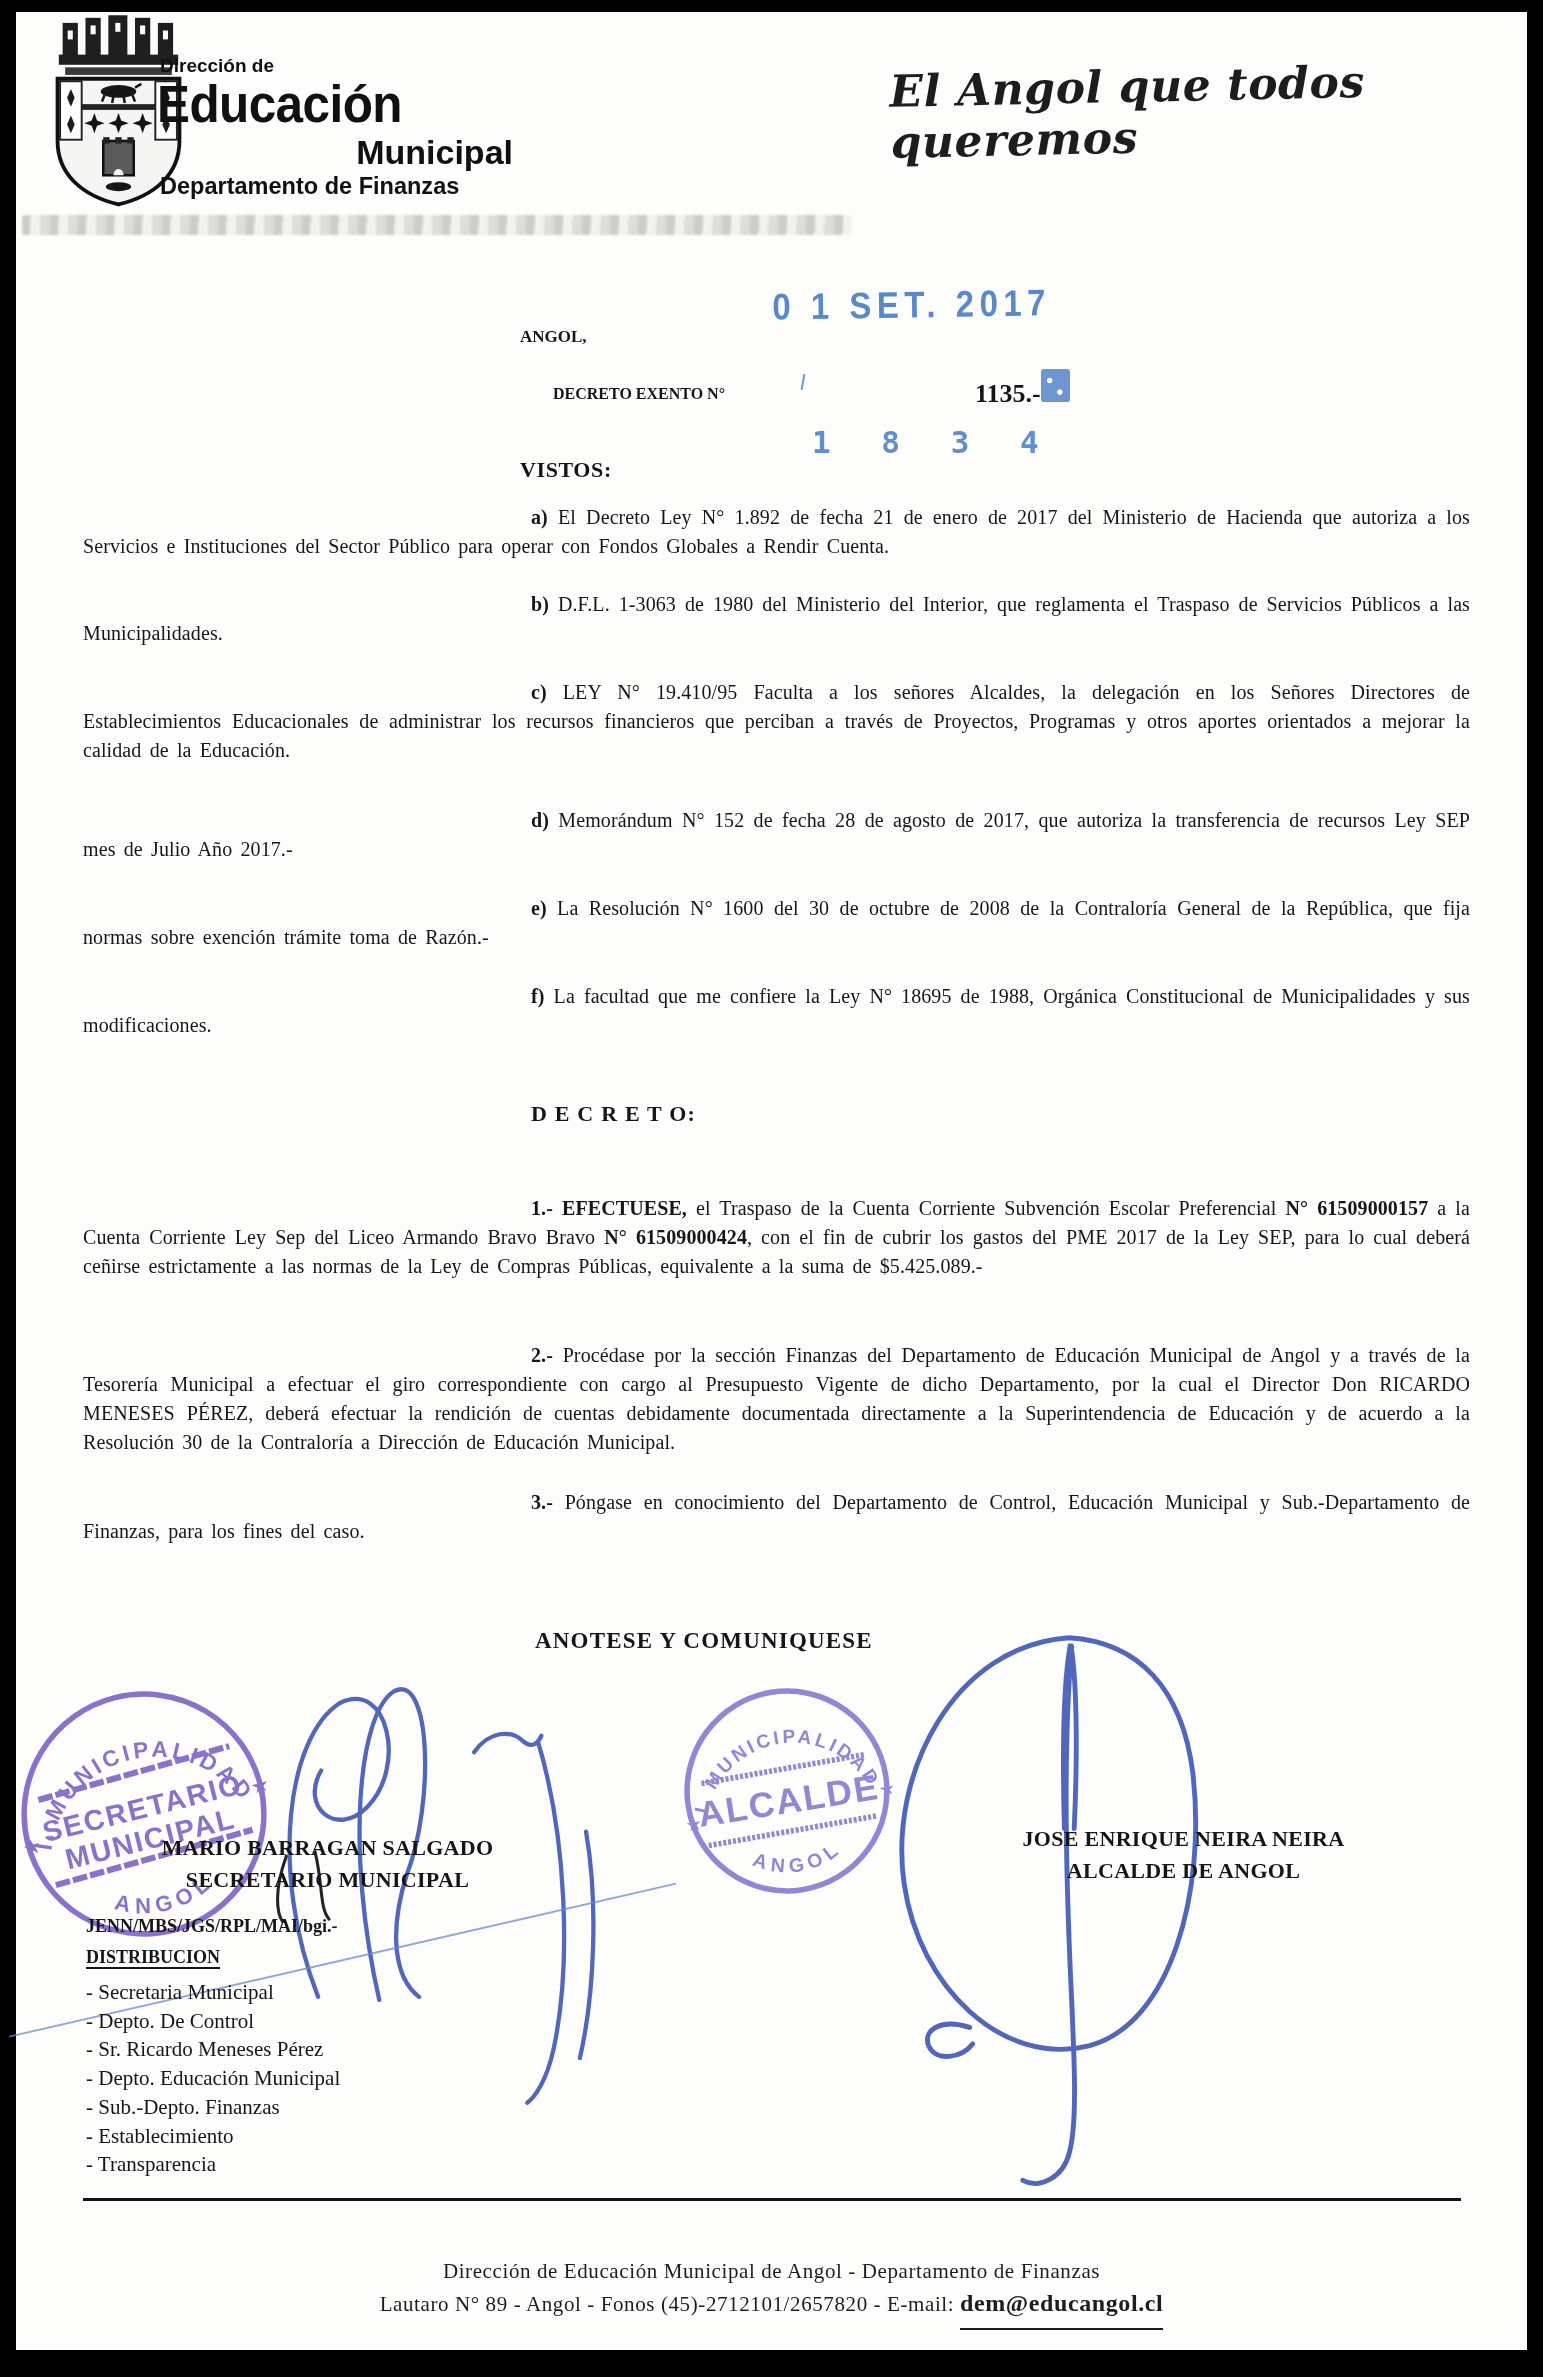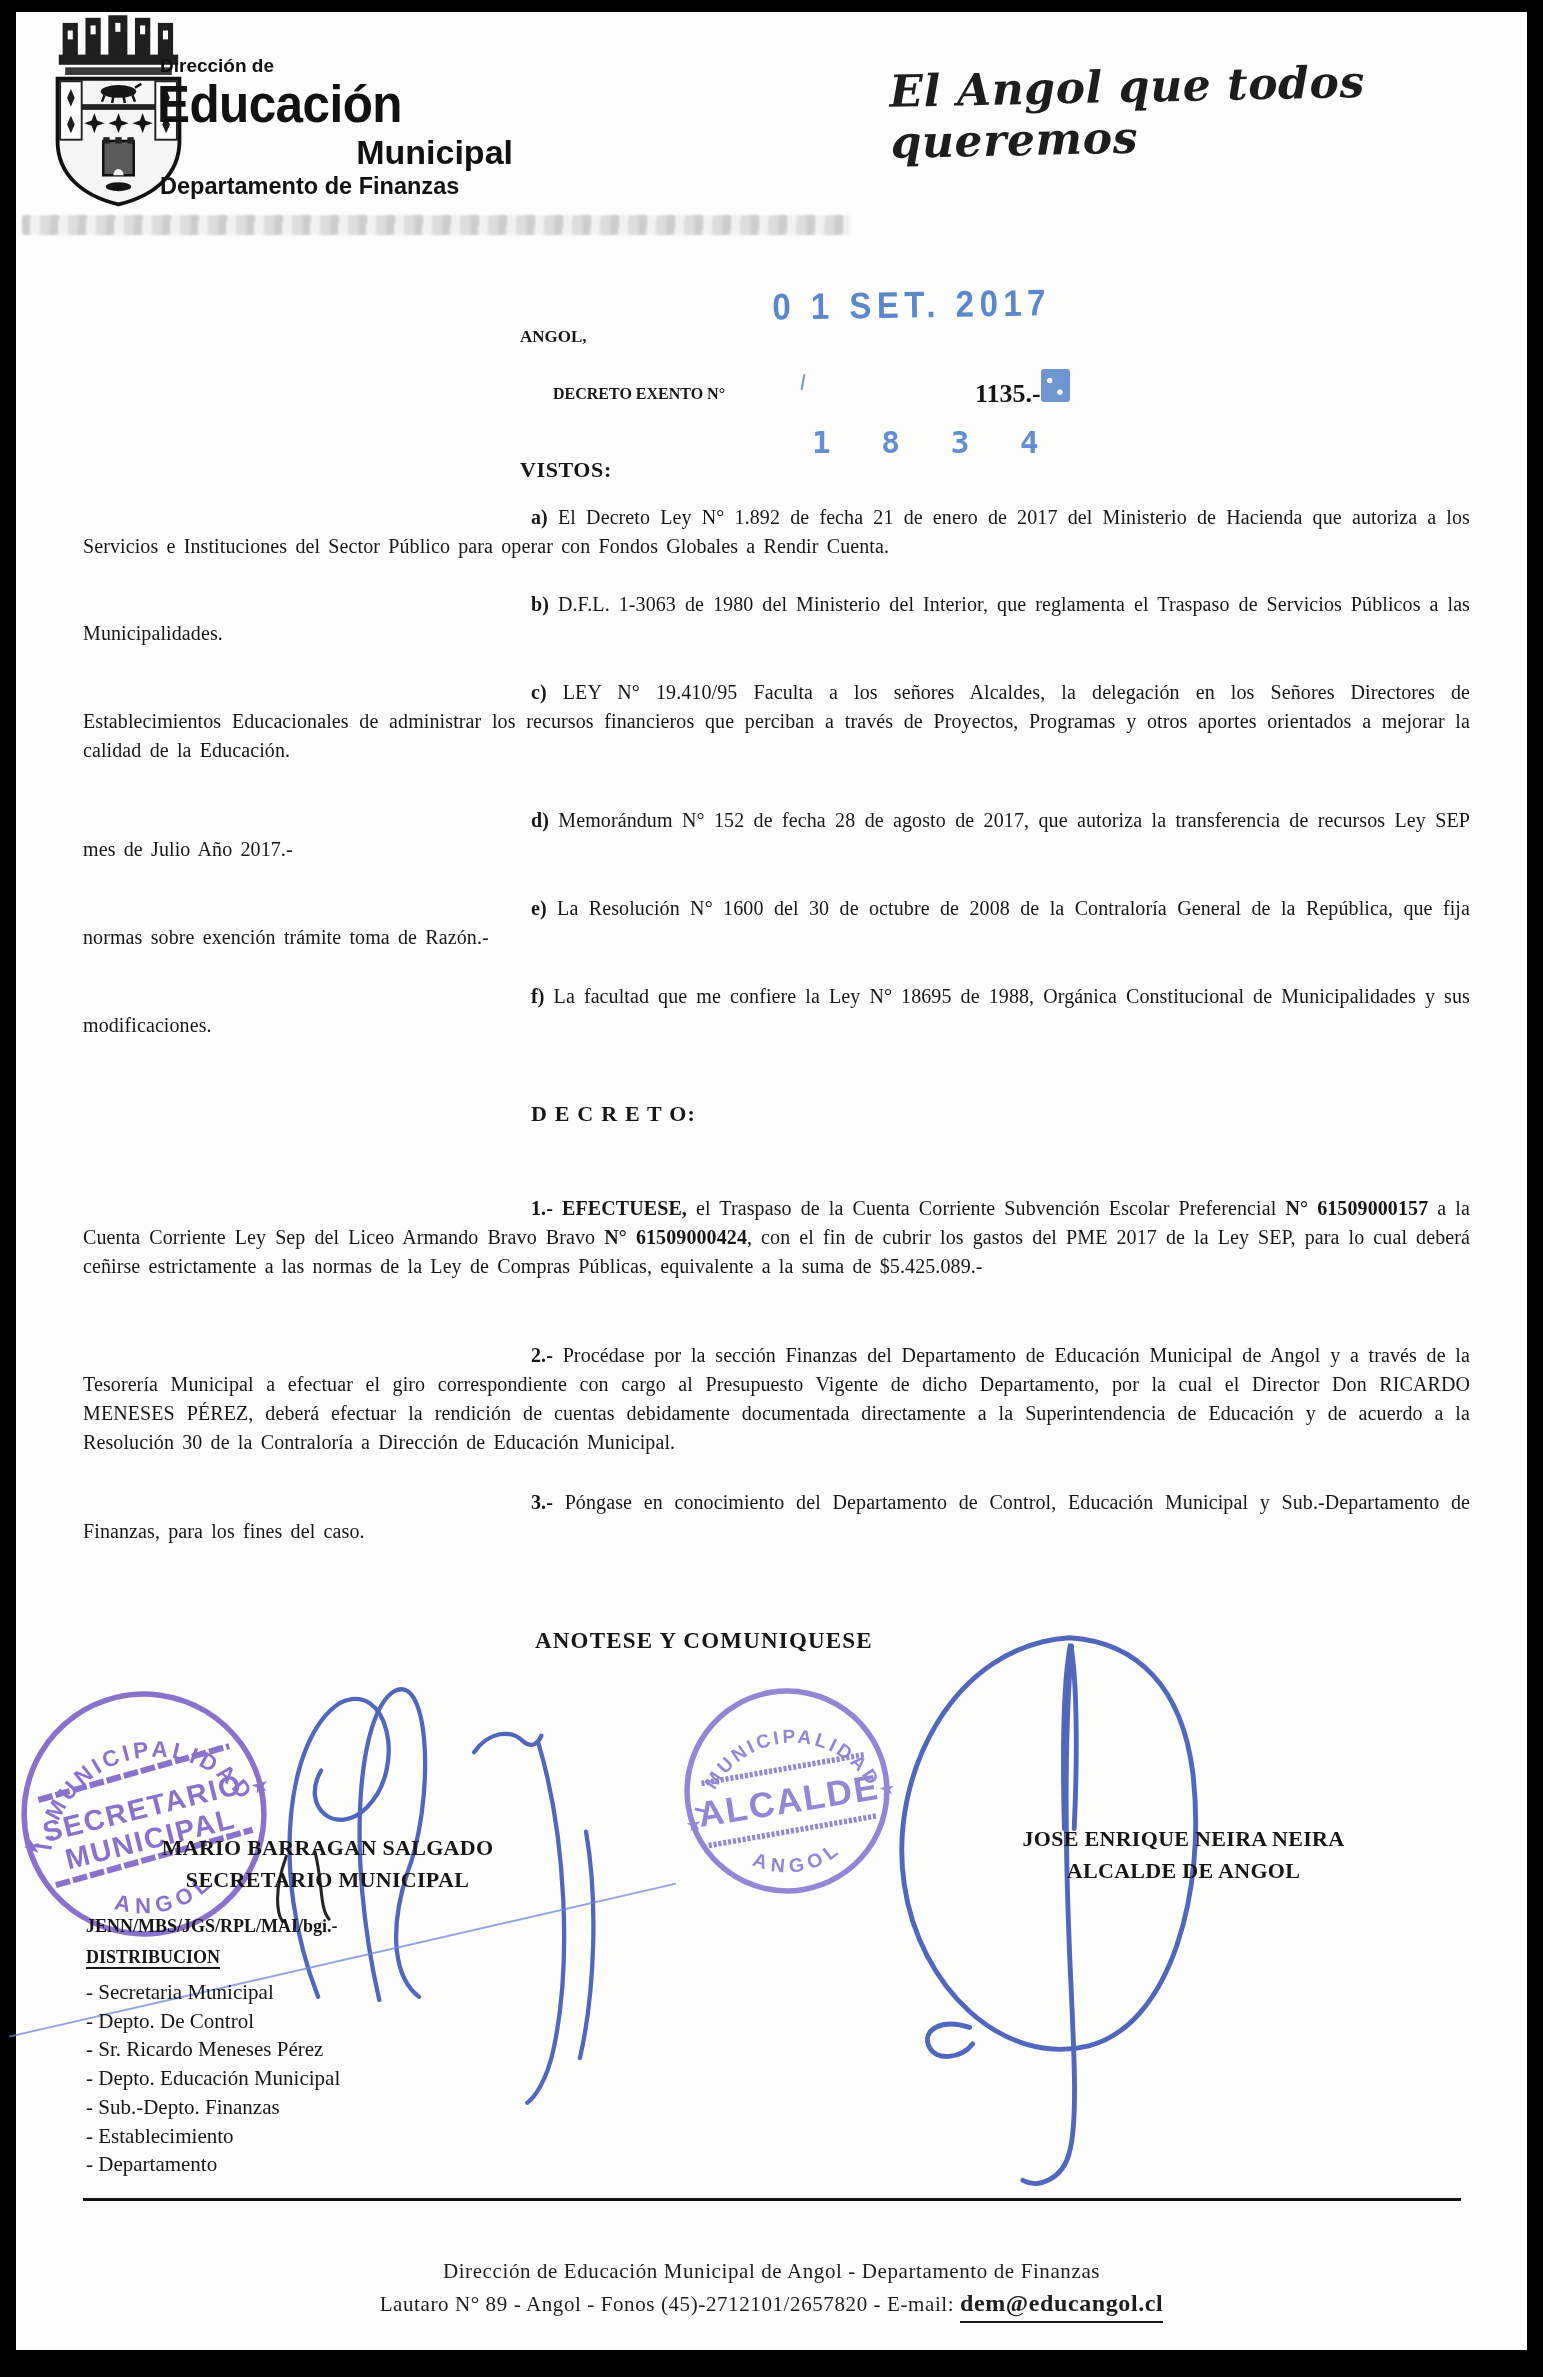--- a/index.html
+++ b/index.html
@@ -38,21 +38,21 @@
         line-height:29px;text-indent:448px;word-spacing:3.1px;letter-spacing:0.1px;}
   .heading{position:absolute;font-weight:bold;font-size:22px;letter-spacing:0.6px;}
   
   .name{position:absolute;font-weight:bold;font-size:22px;letter-spacing:0.3px;}
   .dist{position:absolute;font-size:21px;}
   .distb{position:absolute;font-weight:bold;font-size:18px;}
   .u{text-decoration:underline;text-decoration-thickness:1.8px;text-underline-offset:3.7px;}
   .hr{position:absolute;left:83px;top:2198px;width:1378px;height:3.1px;background:#121212;}
   .footer{position:absolute;left:160px;width:1223px;text-align:center;font-size:21px;
           letter-spacing:0.6px;color:#1d1d1d;}
-  .email{font-size:24px;font-weight:bold;border-bottom:2.4px solid #1d1d1d;padding-bottom:5px;}
+  .email{font-size:24px;font-weight:bold;border-bottom:2.4px solid #1d1d1d;padding-bottom:12px;}
   svg{overflow:visible;}
   .sealtext{font-family:"Liberation Sans",sans-serif;font-weight:bold;}
 </style>
 </head>
 <body>
 
 <div class="paper"></div>
 
 <div class="frame" style="left:0;top:0;width:1544px;height:12.2px;"></div>
 <div class="frame" style="left:0;top:0;width:16px;height:2377px;"></div>
@@ -203,19 +203,19 @@
 <div class="name" style="left:951px;top:1858px;width:465px;text-align:center;">ALCALDE DE ANGOL</div>
 
 <div class="distb" style="left:86px;top:1916px;">JENN/MBS/JGS/RPL/MAI/bgi.-</div>
 <div class="distb u" style="left:86px;top:1947px;">DISTRIBUCION</div>
 <div class="dist" style="left:86px;top:1980px;">- Secretaria Municipal</div>
 <div class="dist" style="left:86px;top:2009px;">- Depto. De Control</div>
 <div class="dist" style="left:86px;top:2037px;">- Sr. Ricardo Meneses Pérez</div>
 <div class="dist" style="left:86px;top:2066px;">- Depto. Educación Municipal</div>
 <div class="dist" style="left:86px;top:2095px;">- Sub.-Depto. Finanzas</div>
 <div class="dist" style="left:86px;top:2124px;">- Establecimiento</div>
-<div class="dist" style="left:86px;top:2152px;">- Departamento</div>
+<div class="dist" style="left:86px;top:2152px;">- Transparencia</div>
 
 <div class="hr"></div>
 
 <div class="footer" style="top:2259px;">Dirección de Educación Municipal de Angol - Departamento de Finanzas</div>
 <div class="footer" style="top:2290px;"><span>Lautaro  N°  89 - Angol - Fonos (45)-2712101/2657820 - E-mail:  </span><span class="email">dem@educangol.cl</span></div>
 
 
 </body></html>

